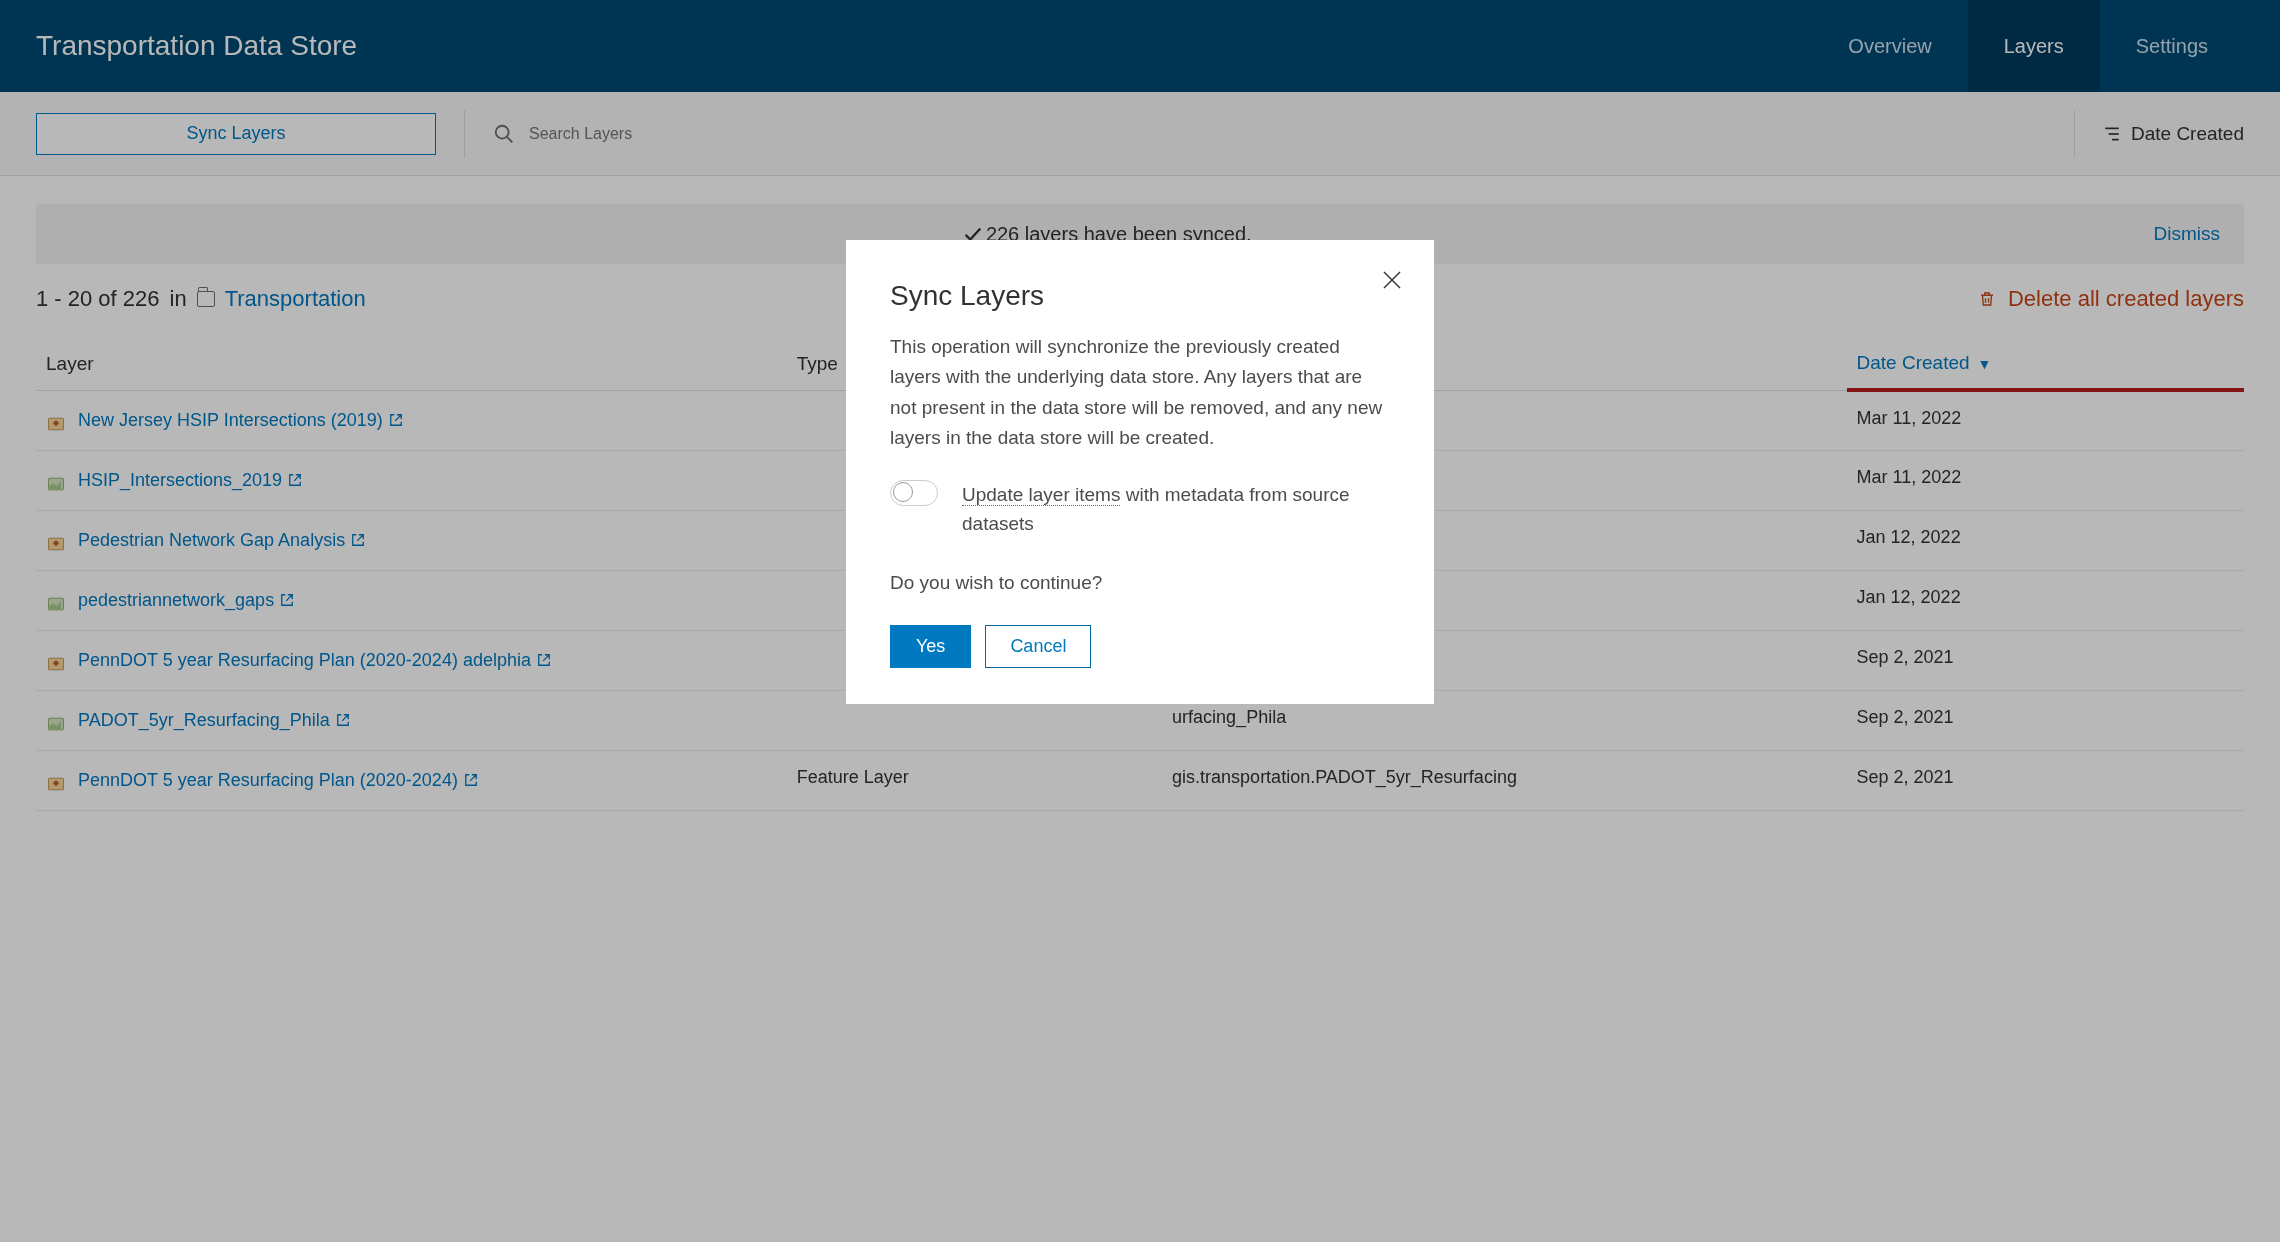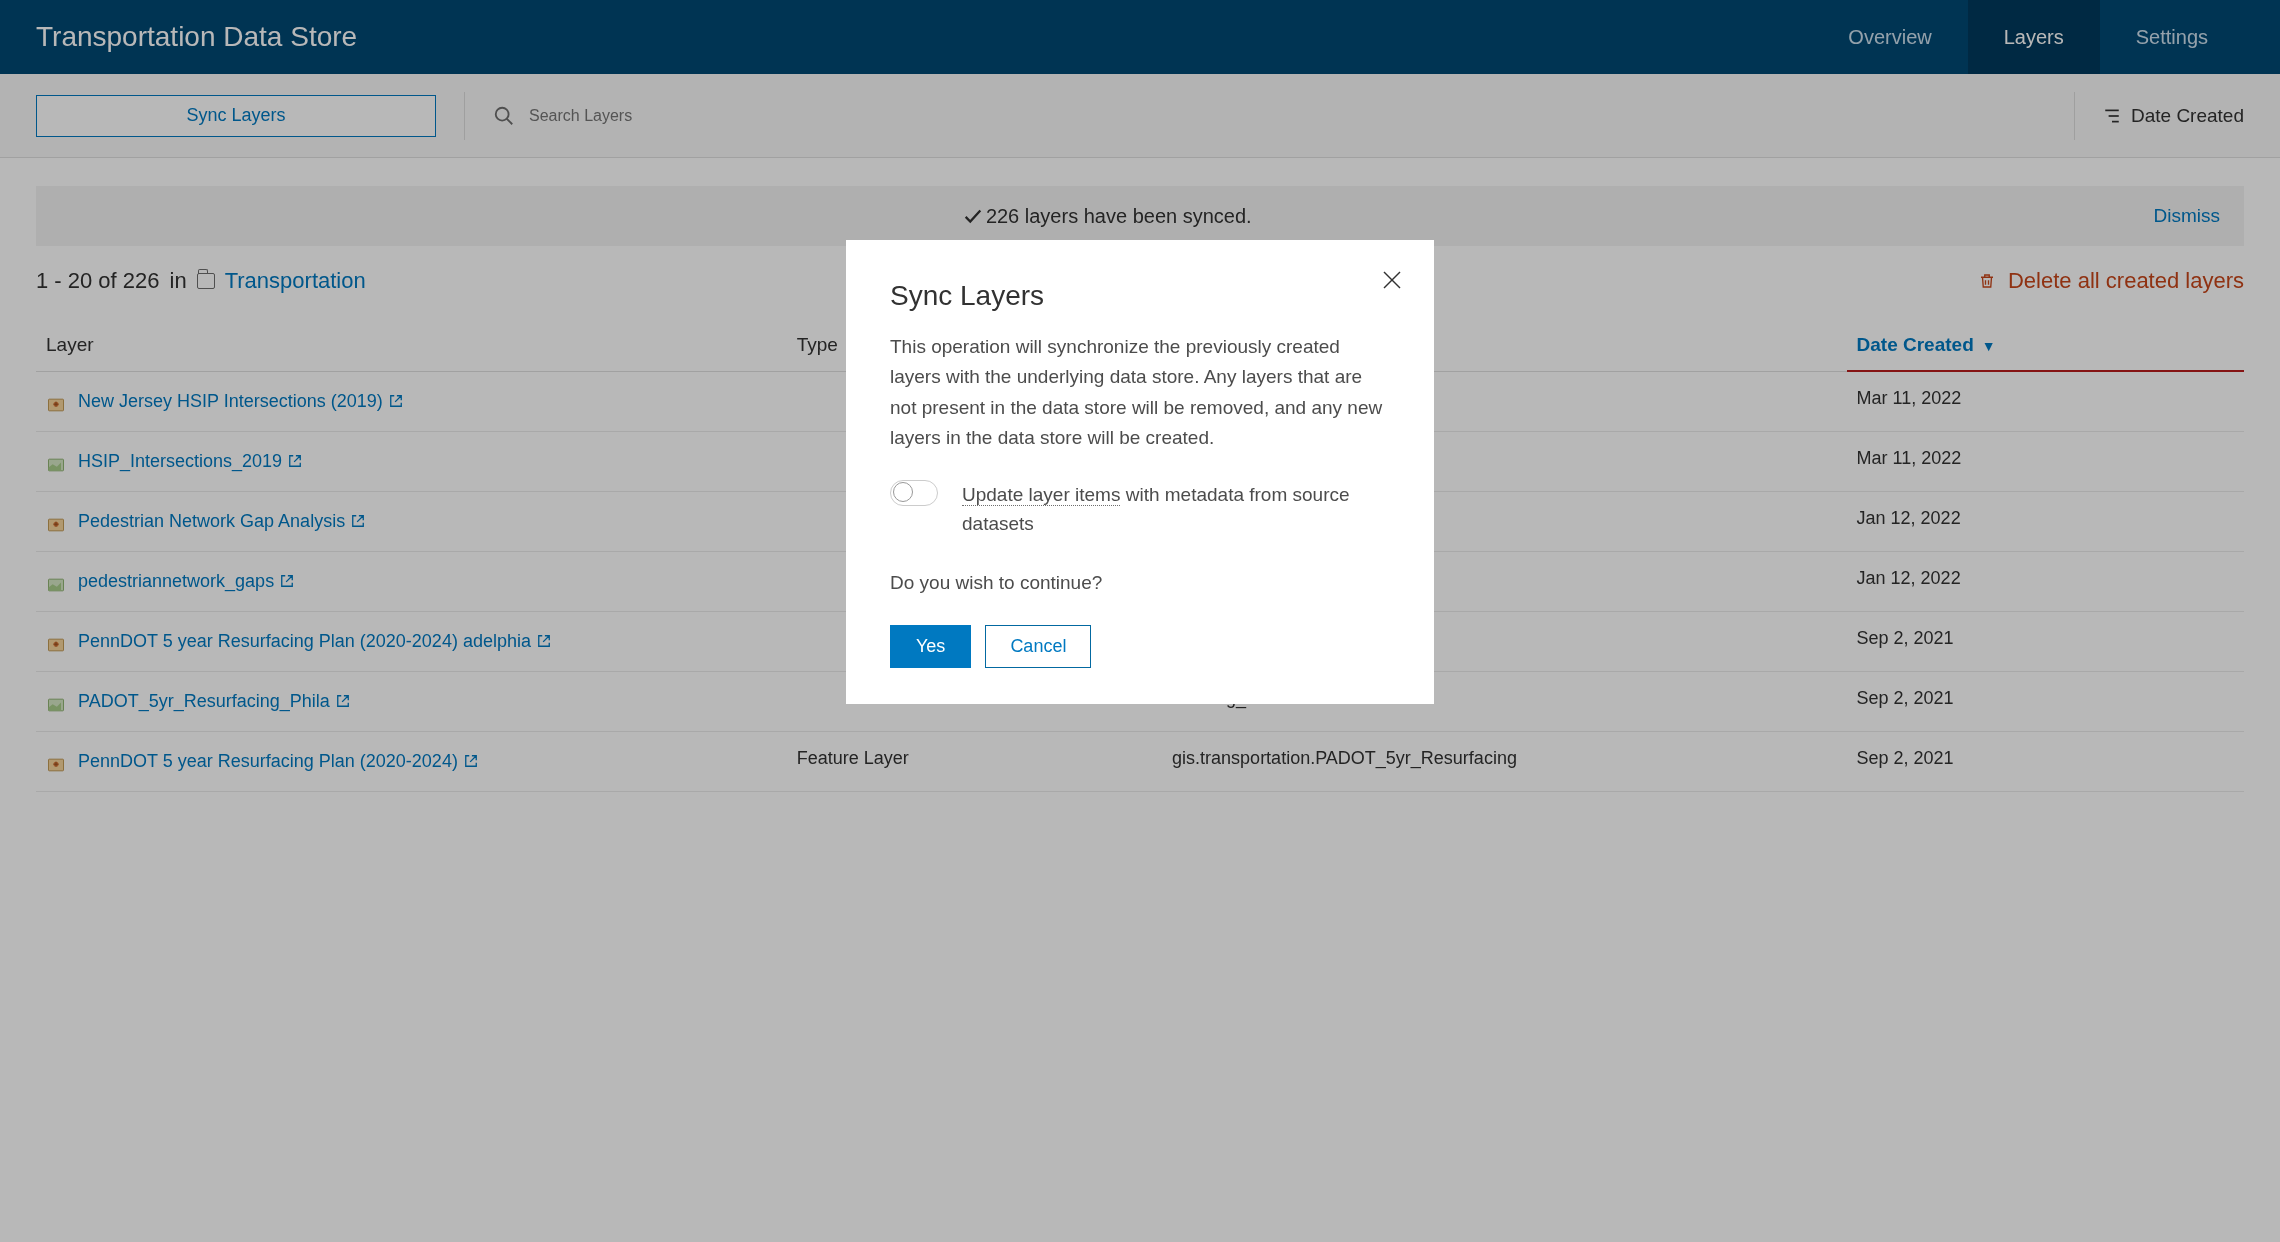--- a/index.html
+++ b/index.html
@@ -1,18 +1,18 @@
 <!DOCTYPE html>
 <html><head>
 <meta charset="utf-8">
 <style>
 * { box-sizing: border-box; margin: 0; padding: 0; }
 body { font-family: -apple-system, 'Segoe UI', Arial, sans-serif; font-size: 16px; color: #323232; background: #fff; overflow: hidden; }
 
-.topbar { background: #004874; height: 74px; display: flex; align-items: center; padding: 0 36px; }
+.topbar { background: #004874; height: 92px; display: flex; align-items: center; padding: 0 36px; }
 .app-title { color: #fff; font-size: 28px; font-weight: 400; flex: 1; }
 .nav-tabs { display: flex; height: 100%; }
 .nav-tab { display: flex; align-items: center; padding: 0 36px; color: #cde0ed; font-size: 20px; cursor: pointer; }
 .nav-tab.active { background: #003a5d; color: #fff; }
 
 .toolbar { height: 84px; background: #f8f8f8; border-bottom: 1px solid #e0e0e0; display: flex; align-items: center; padding: 0 36px; }
 .sync-btn { border: 1px solid #0079c1; color: #0079c1; background: #fff; height: 42px; width: 400px; font-size: 18px; cursor: pointer; }
 .divider { width: 1px; height: 48px; background: #ddd; margin: 0 28px; }
 .search-wrap { display: flex; align-items: center; flex: 1; }
 .search-icon { width: 22px; height: 22px; margin-right: 14px; color: #6e6e6e; }
@@ -31,21 +31,21 @@
 .meta-row { display: flex; align-items: flex-start; margin-bottom: 26px; font-size: 22px; }
 .meta-left { display: flex; align-items: center; gap: 10px; color: #323232; }
 .folder-icon { width: 18px; height: 16px; border: 1.5px solid #6e6e6e; border-radius: 2px; position: relative; }
 .folder-icon::before { content: ''; position: absolute; top: -5px; left: 0; width: 8px; height: 4px; border: 1.5px solid #6e6e6e; border-bottom: none; border-radius: 2px 2px 0 0; }
 .link { color: #0079c1; cursor: pointer; }
 .meta-right { margin-left: auto; display: flex; align-items: center; gap: 12px; color: #c7461a; cursor: pointer; }
 .trash-icon { width: 18px; height: 20px; color: #c7461a; }
 
 table { width: 100%; border-collapse: collapse; }
 th { text-align: left; font-weight: 400; font-size: 19px; padding: 14px 10px; border-bottom: 1px solid #e0e0e0; color: #323232; }
-th.sorted { color: #0079c1; border-bottom: 2px solid #b91c1c; font-weight: bold; }
+th.sorted { color: #0079c1; border-bottom: 4px solid #b91c1c; }
 th.sorted .sort-arrow { color: #0079c1; margin-left: 8px; font-size: 14px; }
 td { padding: 16px 10px; border-bottom: 1px solid #eaeaea; font-size: 18px; vertical-align: top; color: #323232; }
 .layer-cell { display: flex; align-items: flex-end; gap: 12px; }
 .layer-icon { width: 20px; height: 20px; flex-shrink: 0; margin-top: 2px; }
 .layer-icon svg { width: 100%; height: 100%; }
 .layer-name { color: #0079c1; cursor: pointer; line-height: 1.5; }
 .ext-icon { display: inline-block; width: 14px; height: 14px; margin-left: 6px; vertical-align: -1px; }
 
 
 .overlay { position: fixed; inset: 0; background: rgba(0,0,0,0.28); display: flex; align-items: flex-start; justify-content: center; padding-top: 240px; }

